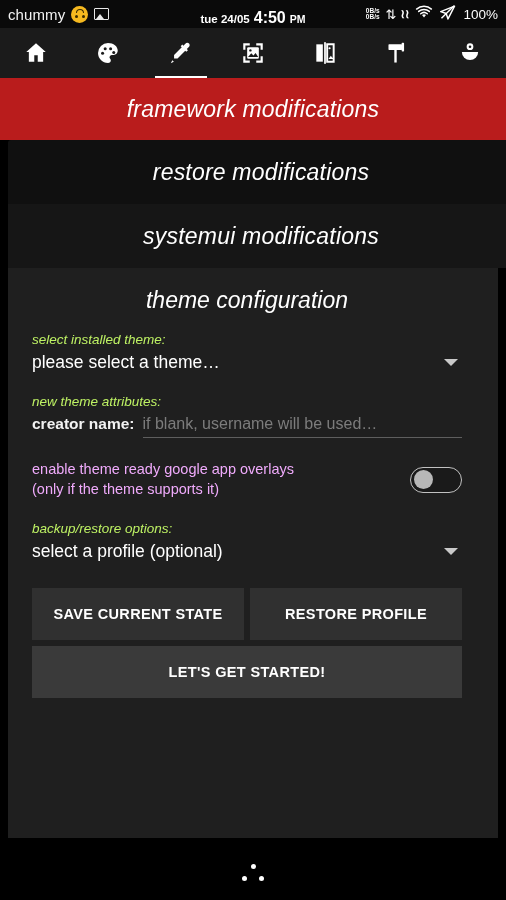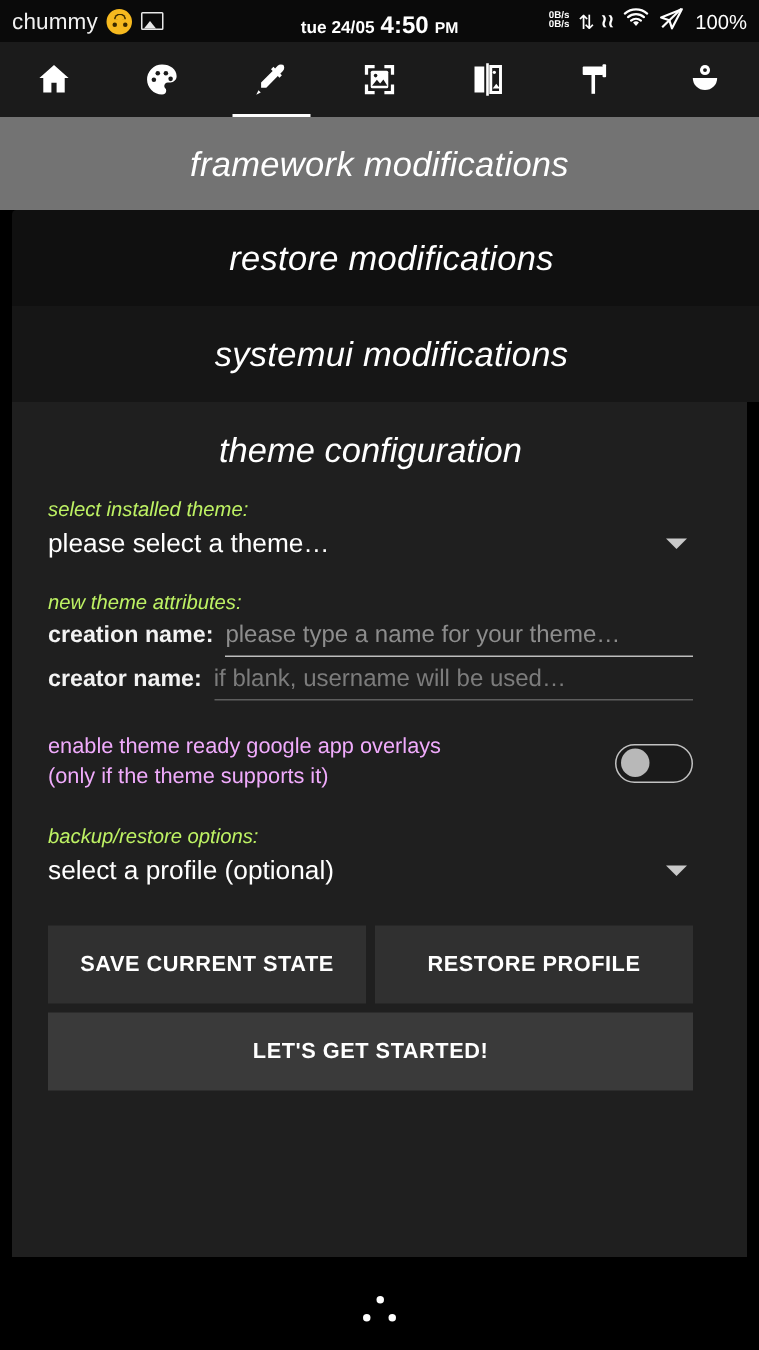--- a/index.html
+++ b/index.html
@@ -153,21 +153,21 @@
     text-align: center;
     display: flex;
     align-items: center;
     justify-content: center;
     color: #ffffff;
     font-style: italic;
     font-size: 23px;
     letter-spacing: 0.2px;
     cursor: pointer;
   }
-  .sec-framework { height: 62px; background: #737373; margin-top: 0; }
+  .sec-framework { height: 62px; background: #b91c1c; margin-top: 0; }
   .sec-settings  { height: 64px; background: #101010; margin: 0 8px; border-top-left-radius: 3px; border-top-right-radius: 3px; }
   .sec-systemui  { height: 64px; background: #161616; margin: 0 8px; }
 
   .config-card {
     margin: 0 8px;
     background: #1f1f1f;
     padding: 0 12px 8px 0;
     height: 570px;
   }
   .config-title {
@@ -450,26 +450,20 @@
     <div class="inner">
 
       <div class="field-label">select installed theme:</div>
       <div class="select-row">
         <span class="select-value">please select a theme…</span>
         <span class="caret"></span>
       </div>
 
       <div class="field-label attrs-label">new theme attributes:</div>
 
-      <div class="input-row">
-        <span class="input-key">creation name:</span>
-        <span class="input-line">
-          <input type="text" placeholder="please type a name for your theme…" value="" style="">
-        </span>
-      </div>
 
       <div class="input-row">
         <span class="input-key">creator name:</span>
         <span class="input-line dim">
           <input type="text" placeholder="if blank, username will be used…" style="">
         </span>
       </div>
 
       <div class="toggle-row">
         <div class="toggle-text">

